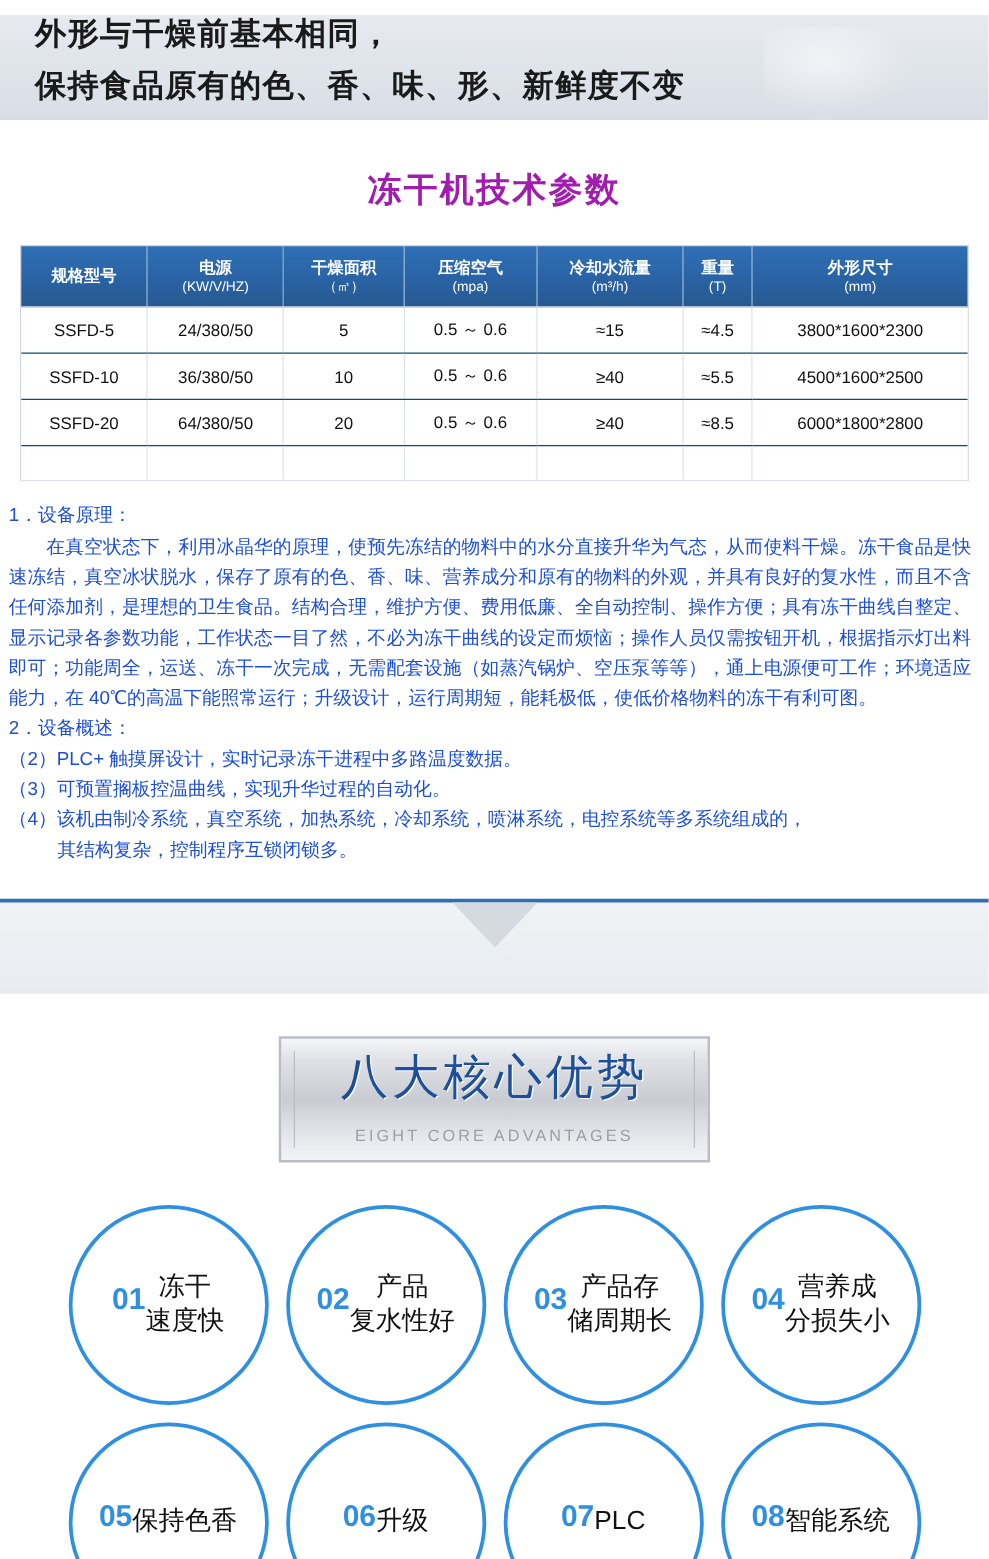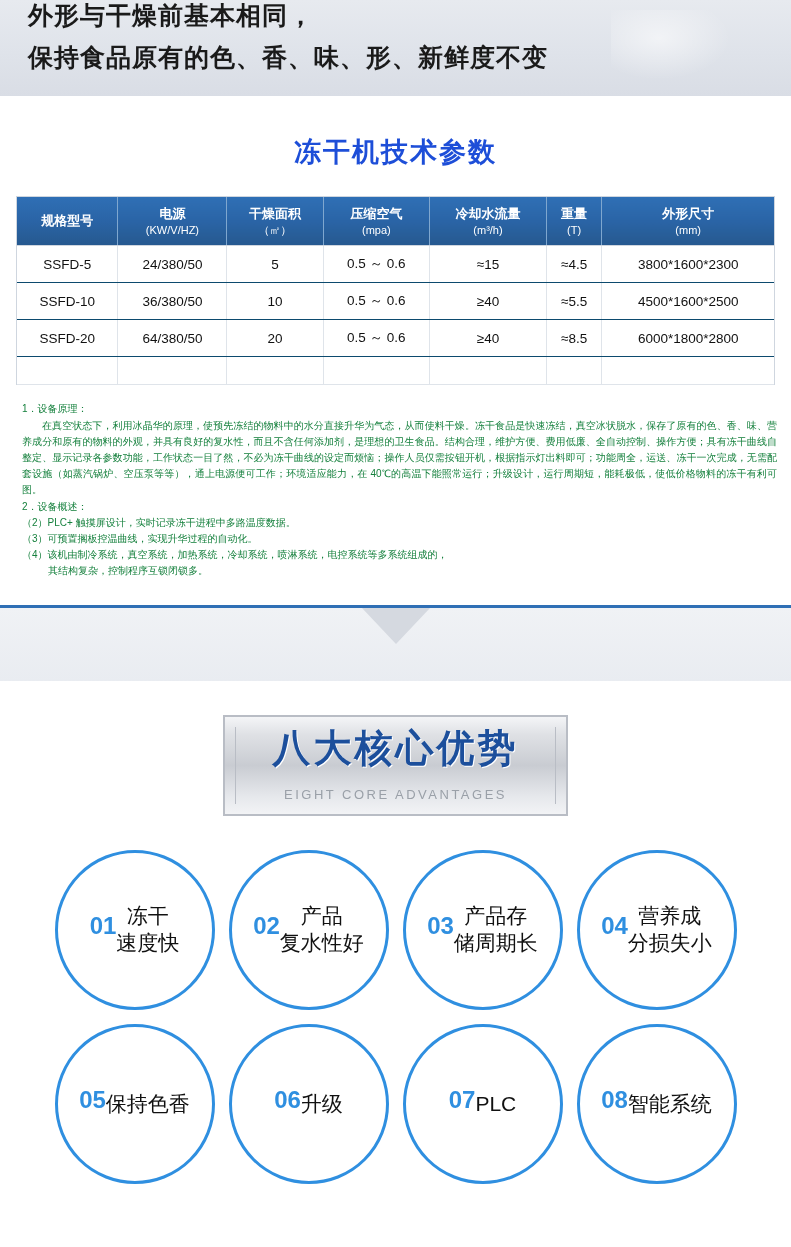--- a/index.html
+++ b/index.html
@@ -12,24 +12,25 @@
   .page {
     position: relative;
     width: 791px;
     min-height: 1247px;
     overflow: hidden;
   }
 
   
   .top-banner {
     position: relative;
-    height: 96px;
+    height: 84px;
     background: linear-gradient(180deg, #e7eaef 0%, #dfe3ea 55%, #d9dde5 100%);
     padding: 0 0 0 28px;
     overflow: hidden;
+    margin-top: 12px;
   }
   .top-banner .line {
     color: #1a1a1a;
     font-size: 25px;
     font-weight: bold;
     letter-spacing: 1px;
     line-height: 42px;
     white-space: nowrap;
   }
   .top-banner .line1 { padding-top: 0px; margin-top: -6px; }
@@ -42,21 +43,21 @@
     height: 70px;
     background: radial-gradient(ellipse at 40% 40%, rgba(255,255,255,0.55), rgba(220,225,233,0) 70%);
     pointer-events: none;
   }
 
   
   .section-title {
     text-align: center;
     font-size: 27px;
     font-weight: bold;
-    color: #1d4ed8;
+    color: #a21caf;
     letter-spacing: 2px;
     padding: 38px 0 26px 0;
   }
 
   
   .table-wrap {
     margin: 0 16px;
     border: 1px solid #cfd6df;
     border-bottom: none;
   }
@@ -90,23 +91,23 @@
     color: #111;
     font-size: 13.5px;
     white-space: nowrap;
     background: #fff;
   }
   table.spec td:last-child { border-right: none; }
   table.spec tr.filler td { height: 28px; border-bottom: 1px solid #dfe4ea; }
 
   
   .body-text {
-    margin: 16px 14px 0 22px;
-    font-size: 10px;
-    color: #15803d;
+    margin: 16px 14px 0 7px;
+    font-size: 15px;
+    color: #1d4ed8;
     line-height: 1.62;
   }
   .body-text .num-head { }
   .body-text .indent1 { text-indent: 2em; }
   .body-text p { margin: 0; }
   .body-text .just { text-align: justify; }
   .body-text .hang { padding-left: 2.6em; text-indent: 0; }
 
   
   .divider {
@@ -136,21 +137,21 @@
     position: relative;
     width: 345px;
     margin: 0 auto;
     background: linear-gradient(180deg,#f4f5f7 0%,#dfe1e5 18%,#c9ccd2 50%,#e6e8ec 82%,#f2f3f5 100%);
     border: 2px solid #b9bdc5;
     padding: 10px 0 12px 0;
     text-align: center;
   }
   .adv-title-plate .cn {
     font-size: 38px;
-    font-weight: bold;
+    font-weight: normal;
     color: #1c4f9c;
     letter-spacing: 3px;
     line-height: 1.15;
     text-shadow: 1px 1px 0 #ffffff;
   }
   .adv-title-plate .en {
     margin-top: 16px;
     font-size: 13px;
     letter-spacing: 2.5px;
     color: #9aa0a8;

